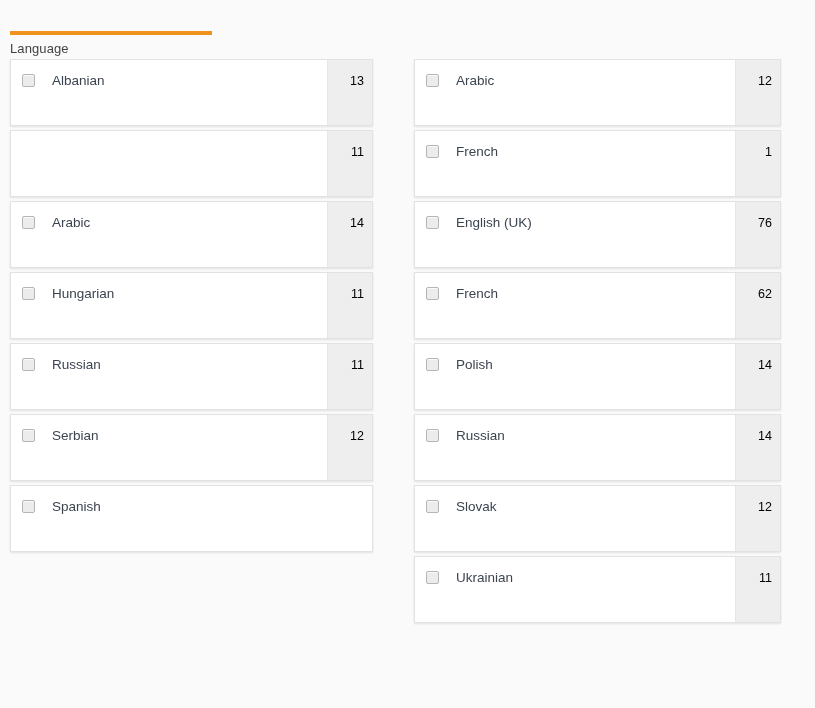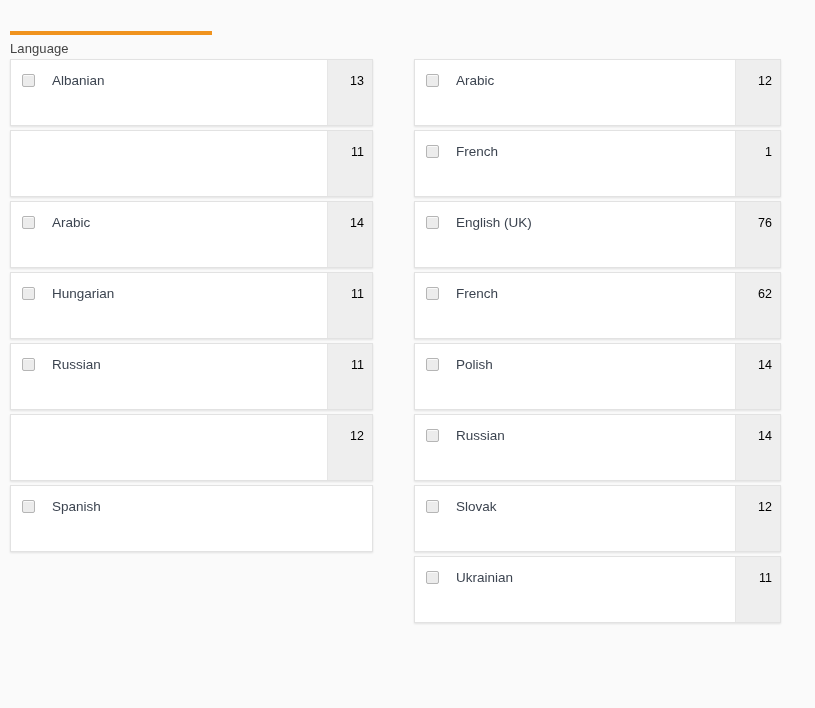--- a/index.html
+++ b/index.html
@@ -158,20 +158,24 @@
       <div class="facet-card">
         <div class="card-body">
           <span class="facet-checkbox"></span>
           <span class="facet-label">Russian</span>
         </div>
         <div class="facet-count-box">
           <span class="facet-count">11</span>
         </div>
       </div>
       <div class="facet-card">
+        <div class="card-body">
+          <span class="facet-checkbox"></span>
+          <span class="facet-label">Serbian</span>
+        </div>
         <div class="facet-count-box">
           <span class="facet-count">12</span>
         </div>
       </div>
       <div class="facet-card">
         <div class="card-body">
           <span class="facet-checkbox"></span>
           <span class="facet-label">Spanish</span>
         </div>
       </div>

